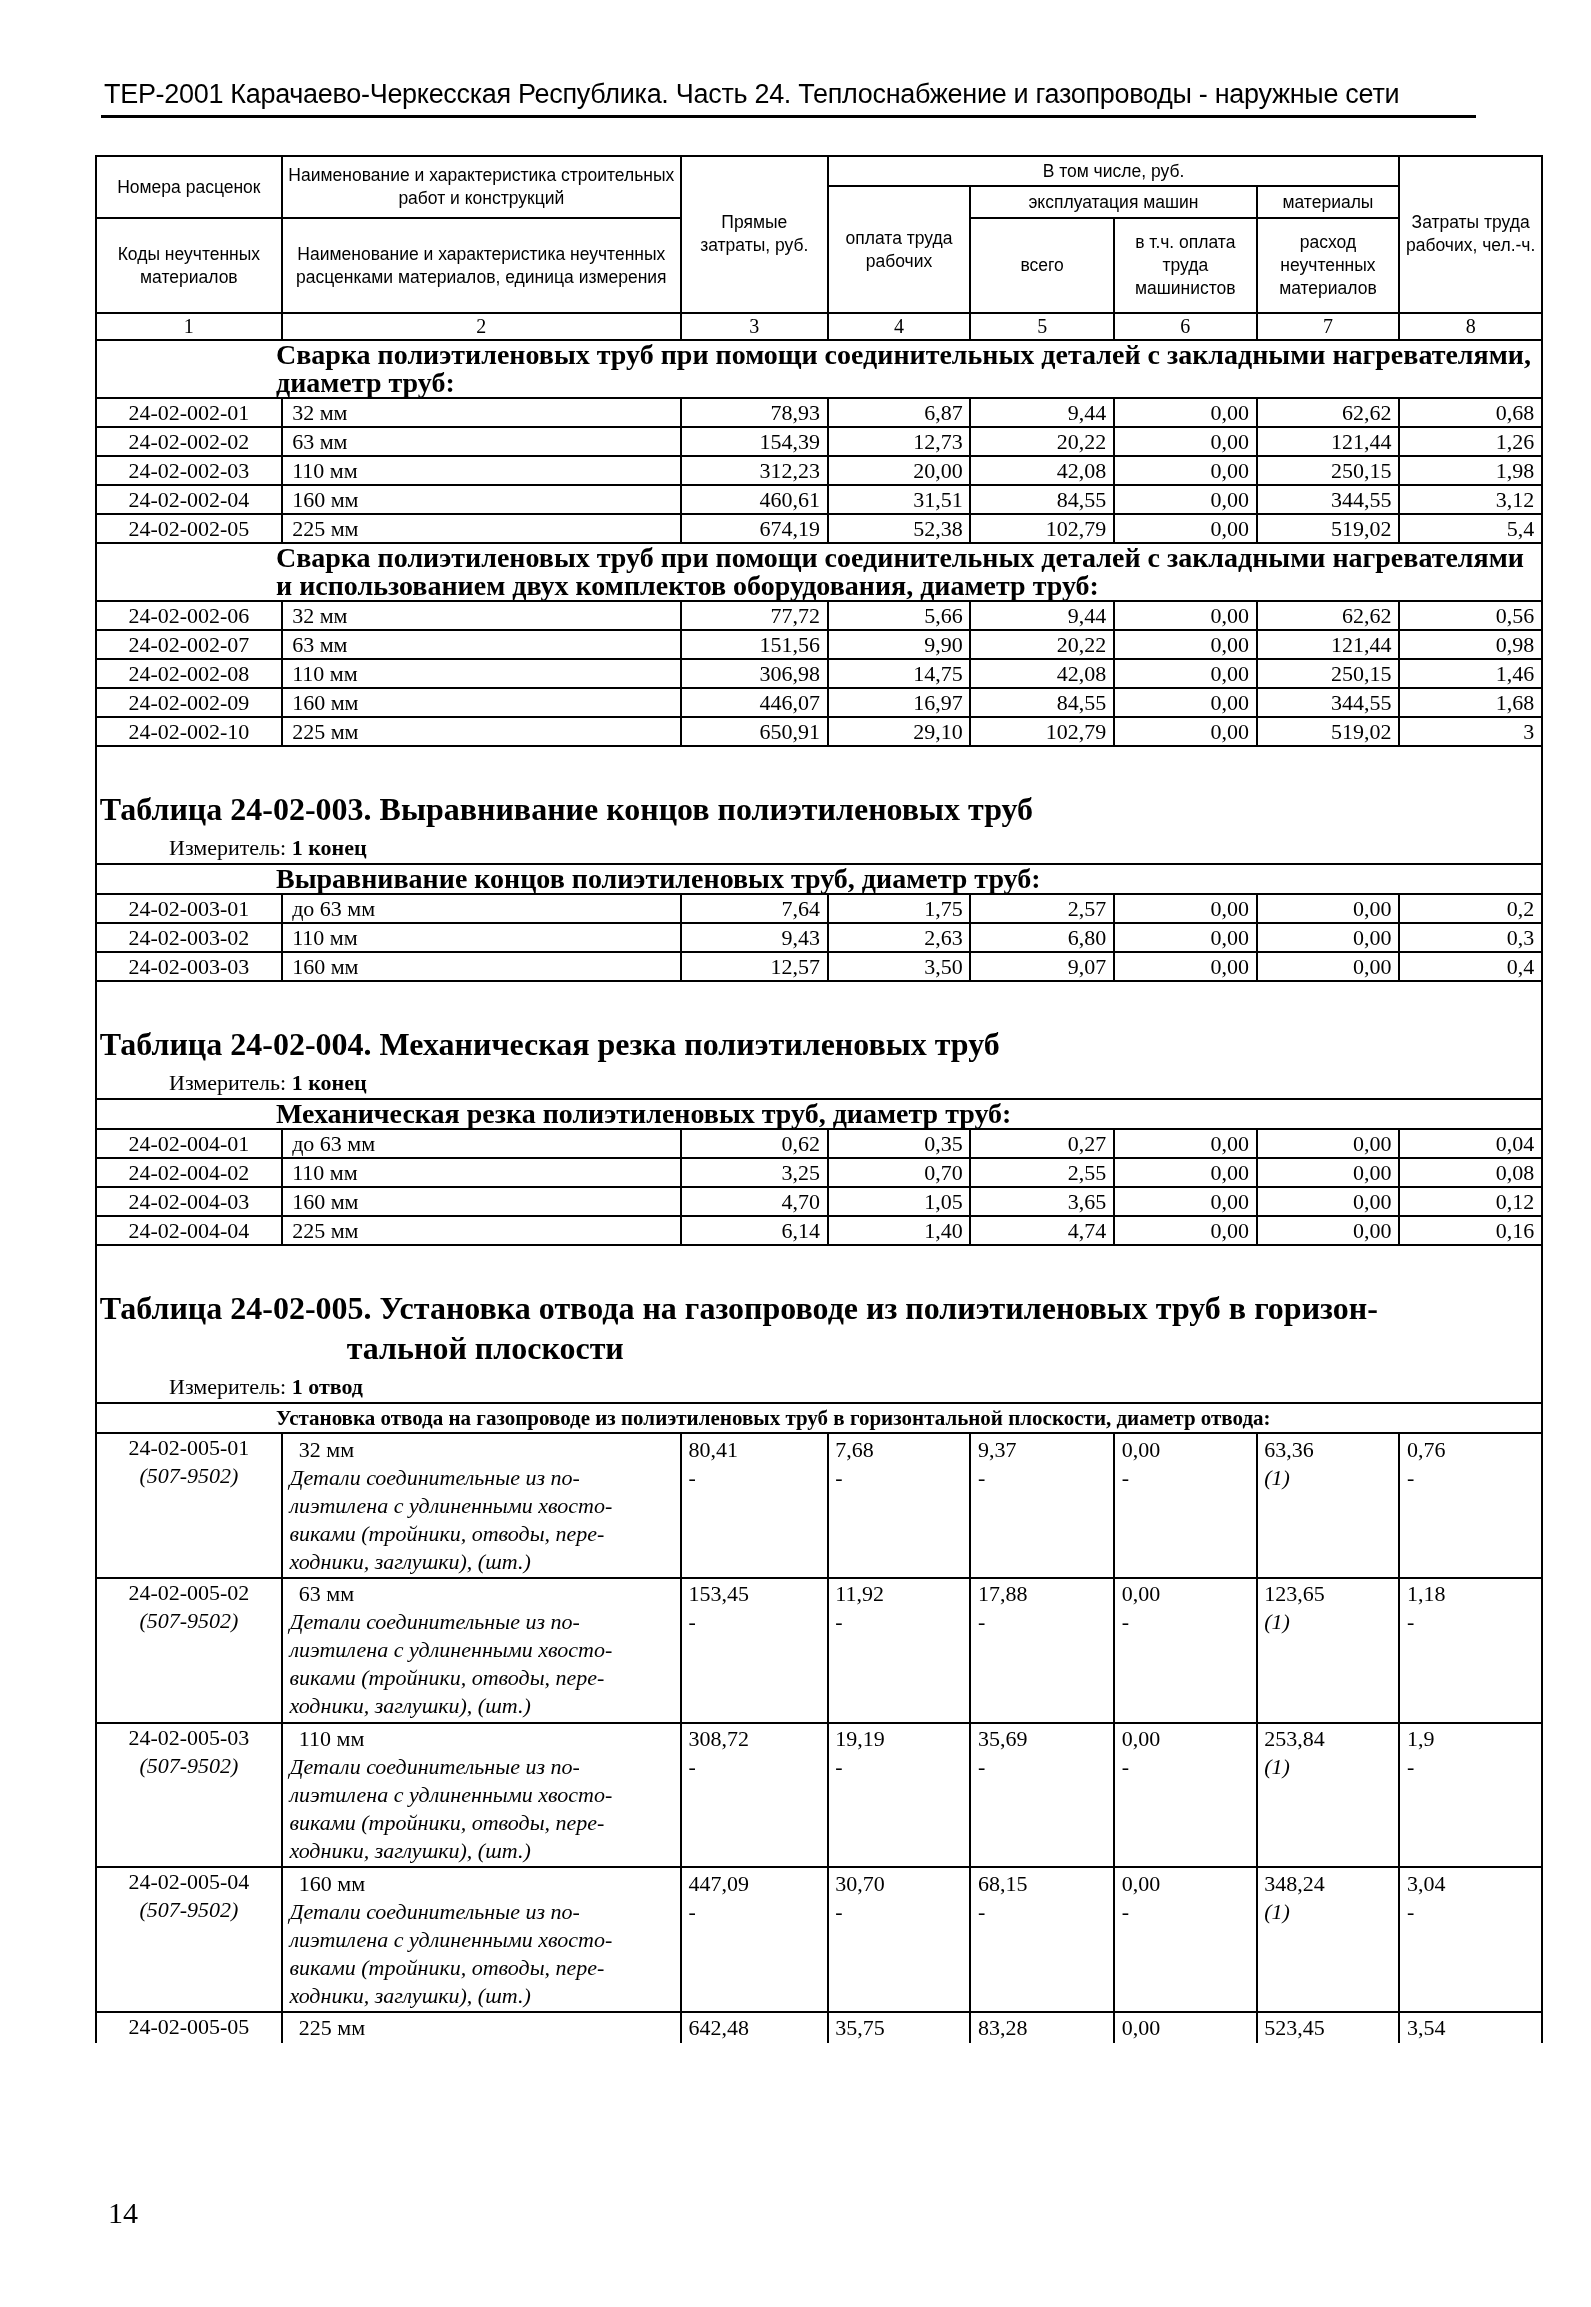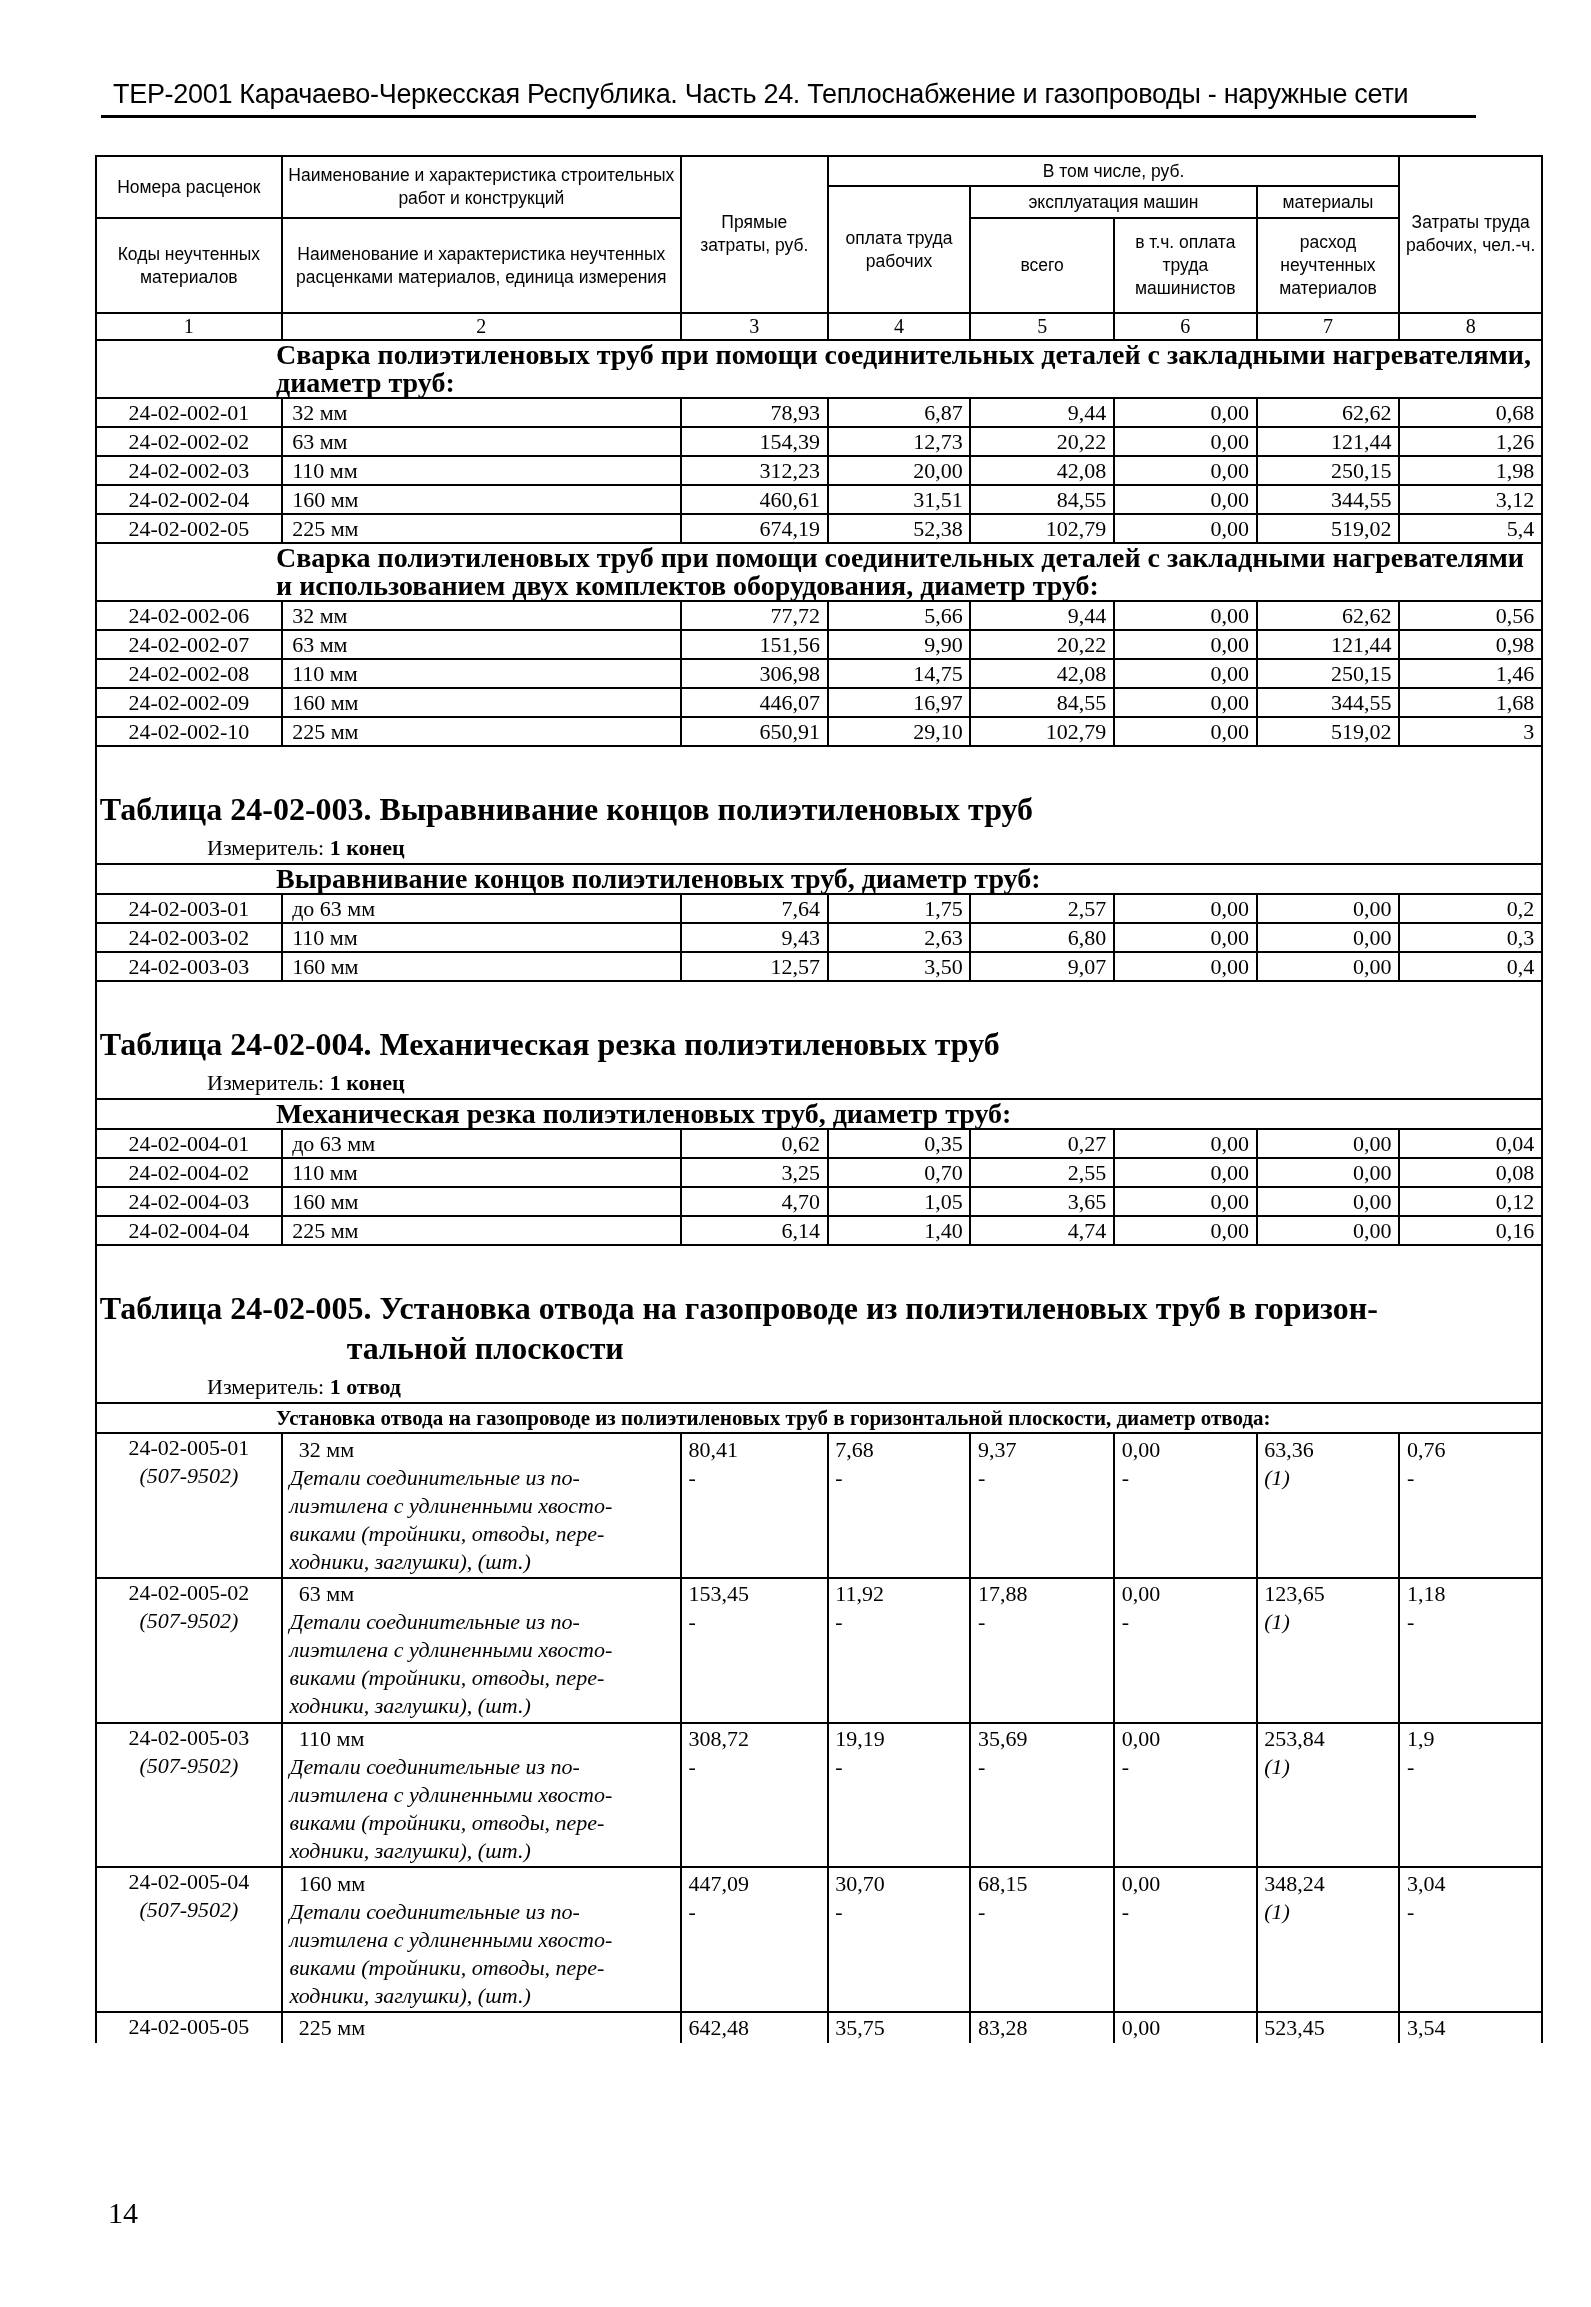--- a/index.html
+++ b/index.html
@@ -1,34 +1,34 @@
 <!DOCTYPE html>
 <html style="font-size:10.8px"><head>
 <meta charset="utf-8">
 <style>
   html, body { margin:0; padding:0; background:#fff; }
   body { width:1592px; height:2307px; position:relative; font-family:"Liberation Serif", serif; color:#000; }
-  .page-header { position:absolute; left:113px; top:79px; width:1374px; font-family:"Liberation Sans", sans-serif; font-size:27px; letter-spacing:-0.3px; }
+  .page-header { position:absolute; left:104px; top:79px; width:1374px; font-family:"Liberation Sans", sans-serif; font-size:27px; letter-spacing:-0.3px; }
   .page-header-rule { position:absolute; left:101px; top:115px; width:1375px; height:2.7px; background:#000; }
   .sheet { position:absolute; left:71px; top:155px; width:1448px;margin-left:24px; }
   table { border-collapse:collapse; width:1448px; table-layout:fixed; }
   td, th { border:2px solid #000; padding:0 6.7px; font-weight:normal; vertical-align:middle; }
   col.c1 { width:181px; } col.c2 { width:389px; } col.c3 { width:143px; } col.c4 { width:139px; }
   col.c5 { width:140px; } col.c6 { width:139px; } col.c7 { width:139px; } col.c8 { width:139px; }
   .hdr th { font-family:"Liberation Sans", sans-serif; font-size:17.5px; text-align:center; line-height:23px; padding:2.7px 4px; }
   .hdr-num td { font-size:20px; text-align:center; height:25.6px; }
   .sec-title td { font-size:28px; font-weight:bold; line-height:28px; padding-left:179px; padding-right:6.7px; border-left:2px solid #000; border-right:2px solid #000; }
   .r td { font-size:22px; height:27px; line-height:27px; white-space:nowrap; }
   .r td.code { text-align:center; padding:0 2.7px; }
   .r td.name { padding-left:9.4px; }
   .r td.num { text-align:right; }
   .gap td { height:38px; border-left:2px solid #000; border-right:2px solid #000; border-top:2px solid #000; border-bottom:none; }
   .tbl-title td { font-size:32px; font-weight:bold; line-height:40px; padding:4px 2.7px; border-top:none; border-bottom:none; }
   .tbl-title .indent { display:block; padding-left:247px; }
-  .meas td { font-size:22px; padding-left:110px; height:30px; border-top:none; }
+  .meas td { font-size:22px; padding-left:72px; height:30px; border-top:none; }
   .meas b { font-weight:bold; }
   .r5 td { font-size:22px; vertical-align:top; line-height:28px; padding-top:1.3px; padding-bottom:1.3px; }
   .r5 .code { text-align:center; padding:0 2.7px; }
   .r5 .code i { display:block; font-style:italic; }
   .r5 .name i { display:block; font-style:italic; padding-left:0; white-space:pre-line;font-family:Liberation Serif, serif; }
   .r5 .name .size { display:block; padding-left:9.4px; }
   .r5 .num { }
   .r5 .num span { display:block; }
   .r5 .num i { display:block; font-style:italic; }
   .last td { border-bottom:none; }

